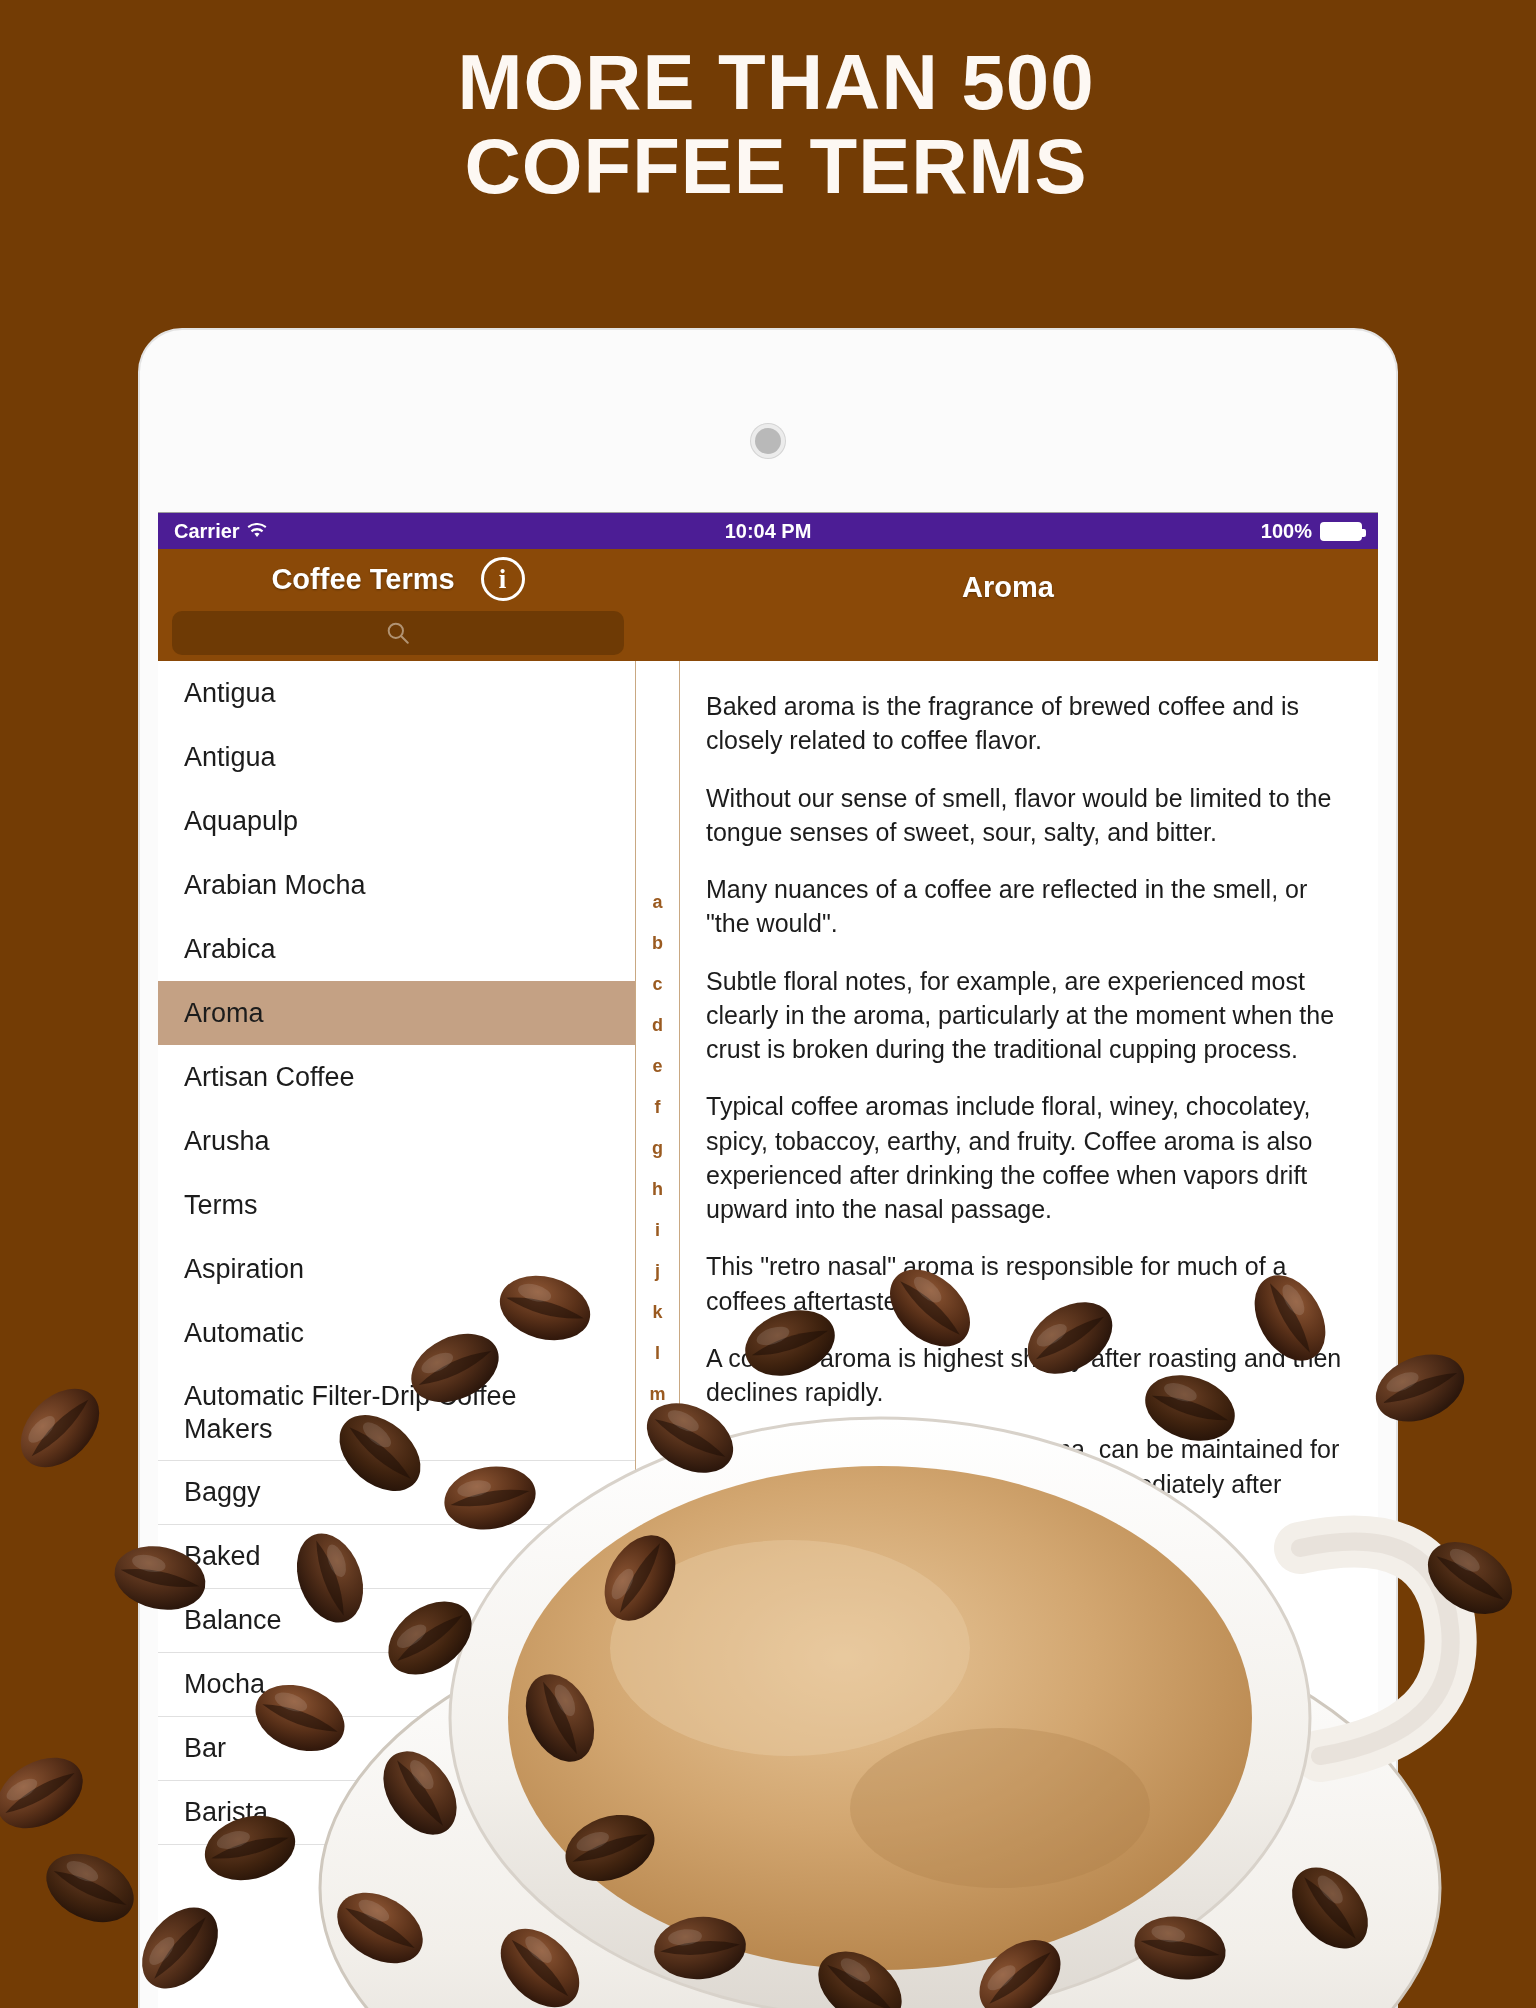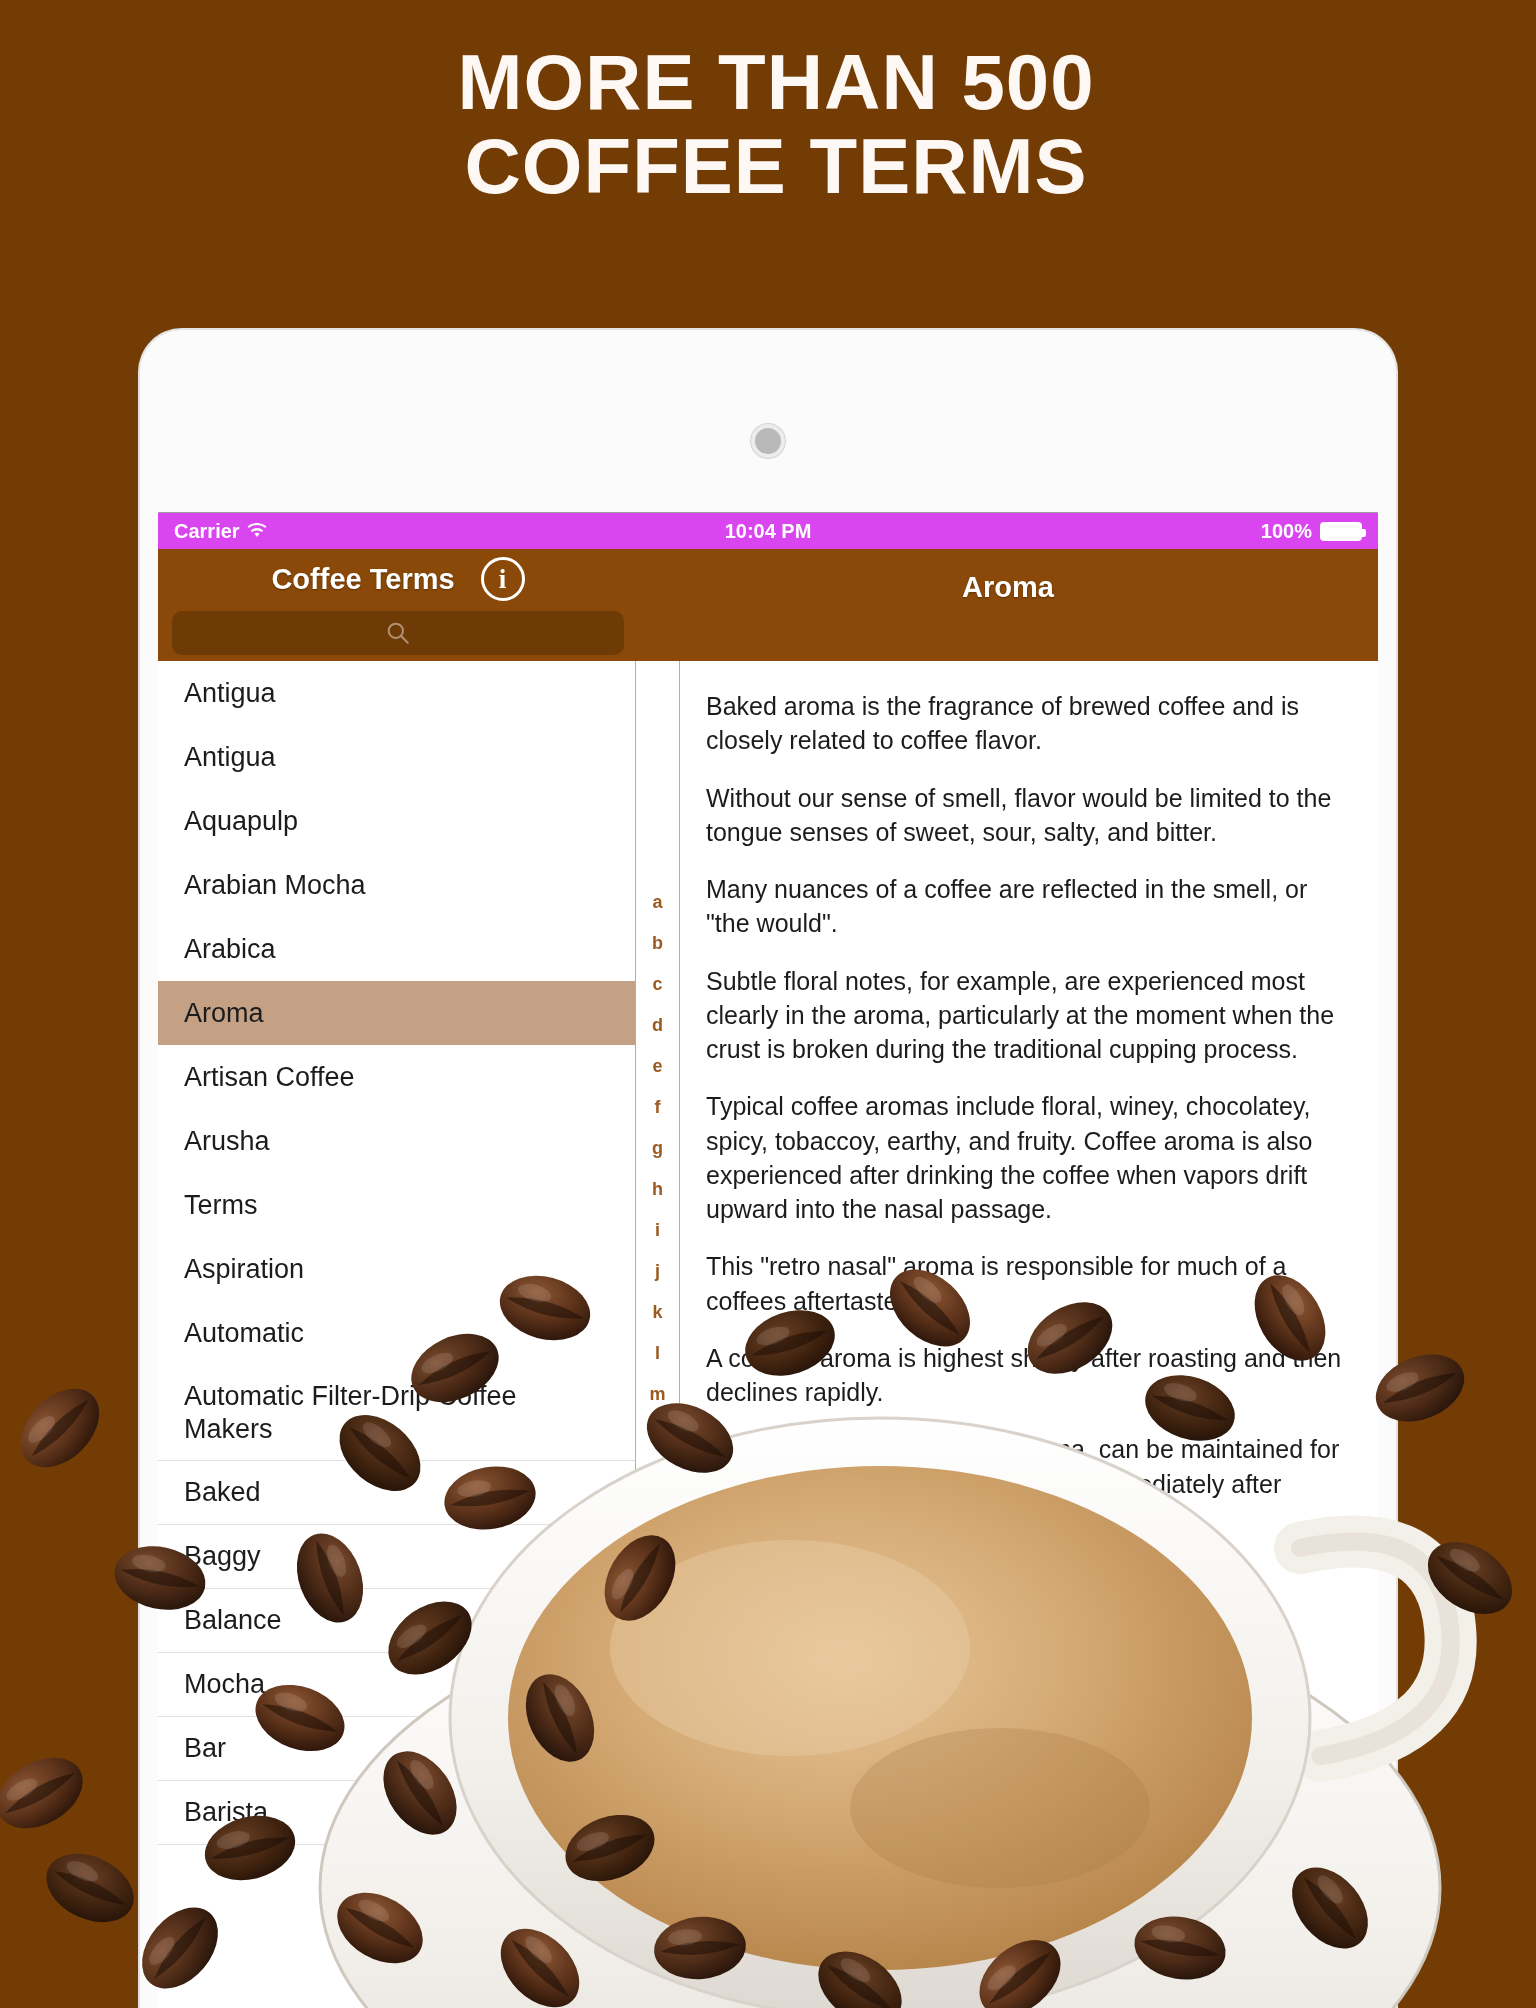--- a/index.html
+++ b/index.html
@@ -47,21 +47,21 @@
     position:absolute;
     left:18px; top:182px;
     width:1220px; height:1538px;
     background:#ffffff;
     overflow:hidden;
     border-top:1px solid #9e9e9e;
   }
 
   
   .statusbar {
-    height:36px; background:#d946ef;
+    height:36px; background:#4c1d95;
     display:flex; align-items:center;
     color:#ffffff; font-size:20px; font-weight:bold;
     padding:0 16px;
     position:relative;
   }
   .sb-left { display:flex; align-items:center; gap:7px; }
   .sb-center {
     position:absolute; left:0; right:0; text-align:center;
     pointer-events:none;
   }
@@ -219,22 +219,22 @@
           <div class="term-row">Aquapulp</div>
           <div class="term-row">Arabian Mocha</div>
           <div class="term-row">Arabica</div>
           <div class="term-row selected">Aroma</div>
           <div class="term-row">Artisan Coffee</div>
           <div class="term-row">Arusha</div>
           <div class="term-row">Terms</div>
           <div class="term-row">Aspiration</div>
           <div class="term-row">Automatic</div>
           <div class="term-row sep tall">Automatic Filter-Drip Coffee Makers</div>
+          <div class="term-row sep">Baggy</div>
           <div class="term-row sep">Baked</div>
-          <div class="term-row sep">Baggy</div>
           <div class="term-row sep">Balance</div>
           <div class="term-row sep">Mocha</div>
           <div class="term-row sep">Bar</div>
           <div class="term-row sep">Barista</div>
         </div>
 
       <div class="index-strip">
           <div class="index-letter">a</div>
           <div class="index-letter">b</div>
           <div class="index-letter">c</div>

